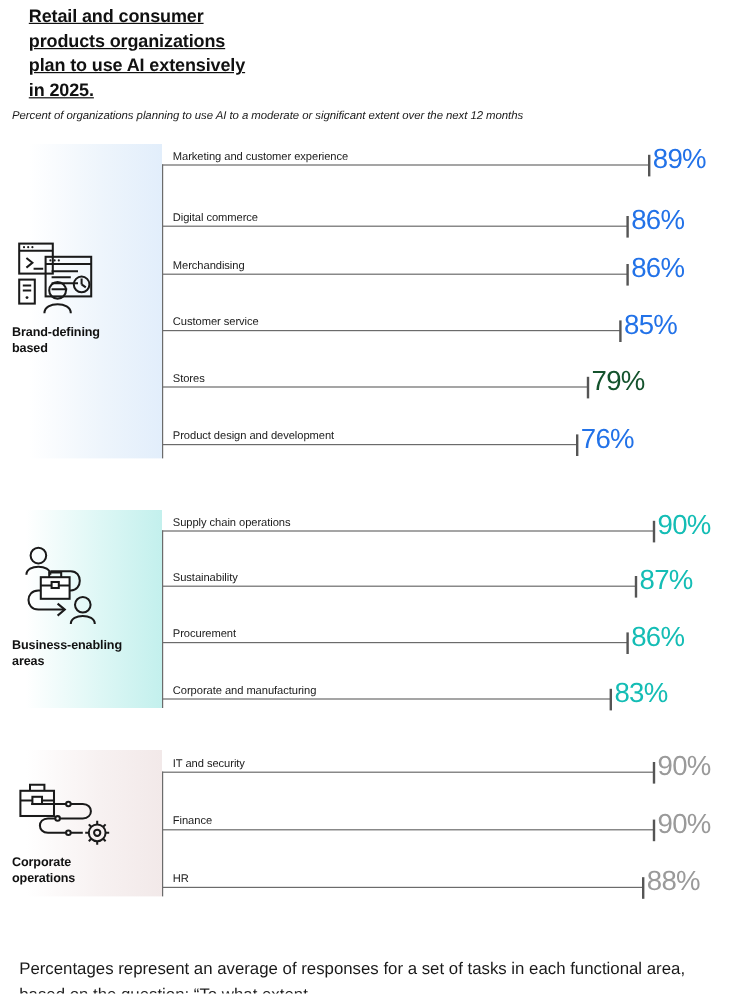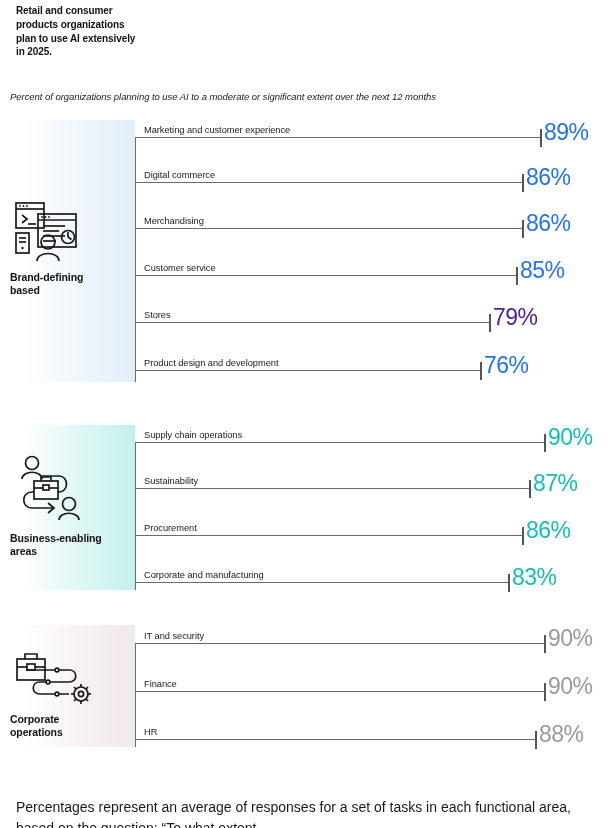--- a/index.html
+++ b/index.html
@@ -12,29 +12,30 @@
     height: 828px;
     position: relative;
     font-family: "Liberation Sans", sans-serif;
     color: #1a1a1a;
     overflow: hidden;
   }
 
   
   .title {
     position: absolute;
-    left: 16px;
+    left: 24px;
     top: 4px;
     width: 190px;
-    font-size: 10px;
+    font-size: 15px;
     font-weight: bold;
     line-height: 1.38;
     letter-spacing: -0.1px;
     color: #111111;
     white-space: pre-line;
+    text-decoration: underline;
   }
 
   
   .subtitle {
     position: absolute;
     left: 10px;
     top: 91px;
     font-size: 9.5px;
     font-style: italic;
     color: #1a1a1a;
@@ -185,21 +186,21 @@
   <div class="bars">
     <div class="axis" style="top:17px; height:245px;"></div>
 
     <div class="row" style="top:17px;">
       <span class="row-label">Marketing and customer experience</span>
       <span class="row-line" style="width:406px;"></span>
       <span class="row-tick" style="left:405px;"></span>
       <span class="row-value" style="left:409px; color:#2272e8;">89%</span>
     </div>
 
-    <div class="row" style="top:62px;text-decoration:underline;">
+    <div class="row" style="top:68px;text-decoration:underline;">
       <span class="row-label">Digital commerce</span>
       <span class="row-line" style="width:388px;"></span>
       <span class="row-tick" style="left:387px;"></span>
       <span class="row-value" style="left:391px; color:#2272e8;">86%</span>
     </div>
 
     <div class="row" style="top:108px;text-align:right;">
       <span class="row-label">Merchandising</span>
       <span class="row-line" style="width:388px;"></span>
       <span class="row-tick" style="left:387px;"></span>
@@ -210,21 +211,21 @@
       <span class="row-label">Customer service</span>
       <span class="row-line" style="width:382px;"></span>
       <span class="row-tick" style="left:381px;"></span>
       <span class="row-value" style="left:385px; color:#2272e8;">85%</span>
     </div>
 
     <div class="row" style="top:202px;">
       <span class="row-label">Stores</span>
       <span class="row-line" style="width:355px;"></span>
       <span class="row-tick" style="left:354px;"></span>
-      <span class="row-value" style="left:358px; color:#4c1d95;">79%</span>
+      <span class="row-value" style="left:358px; color:#14532d;">79%</span>
     </div>
 
     <div class="row" style="top:250px;">
       <span class="row-label">Product design and development</span>
       <span class="row-line" style="width:346px;"></span>
       <span class="row-tick" style="left:345px;"></span>
       <span class="row-value" style="left:349px; color:#2272e8;">76%</span>
     </div>
   </div>
 </div>

